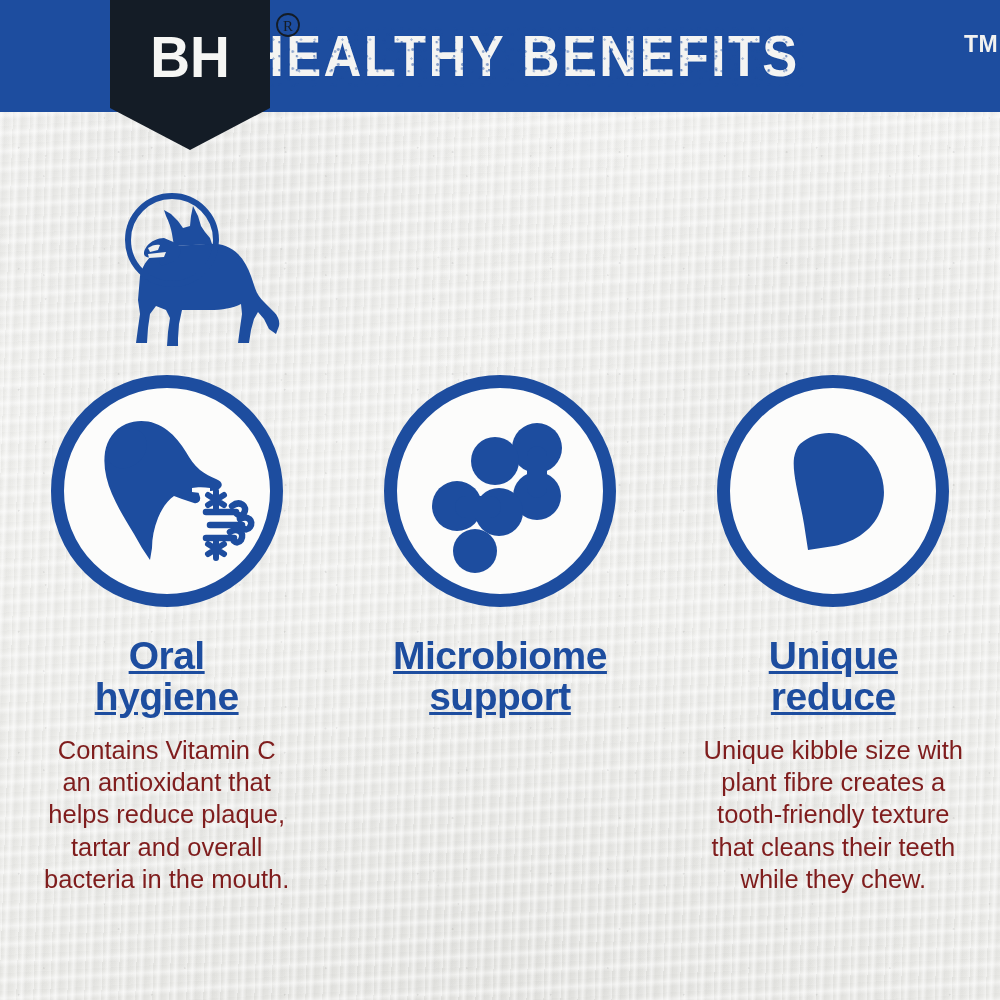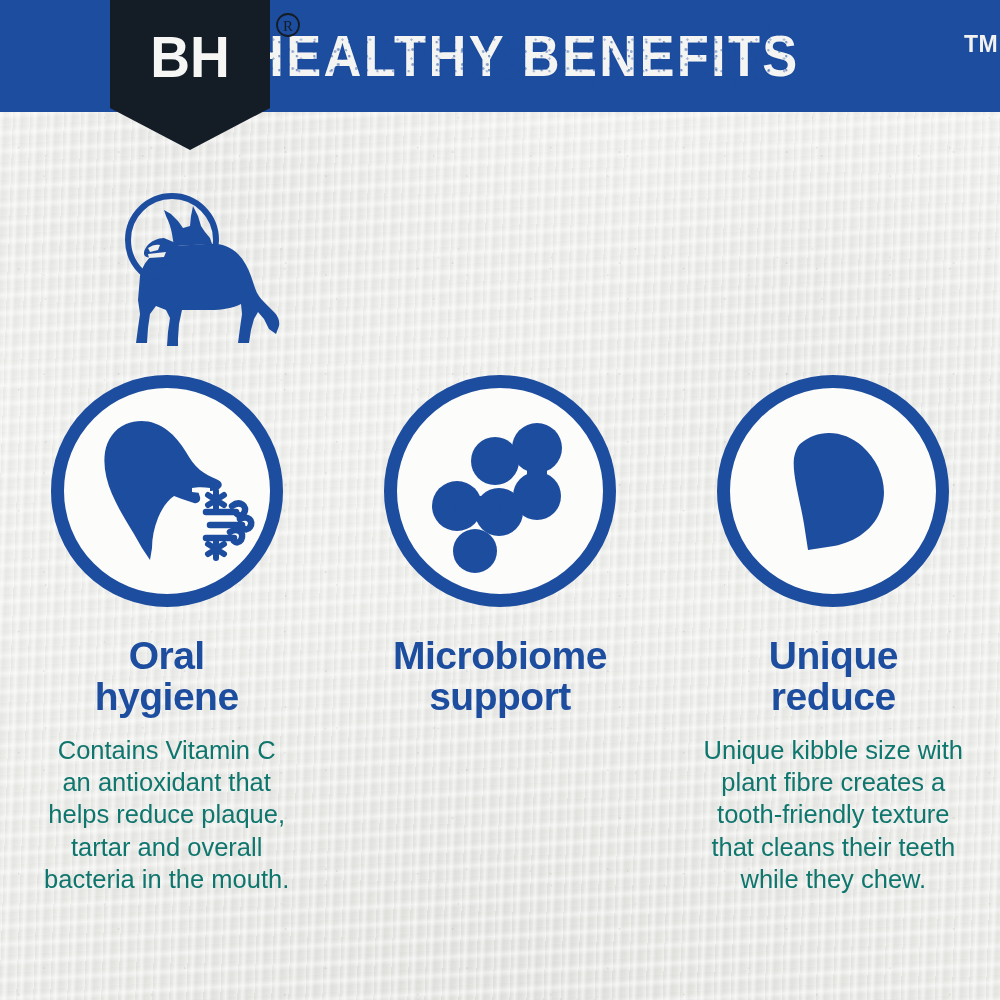--- a/index.html
+++ b/index.html
@@ -188,24 +188,25 @@
   }
   .col-heading {
     margin-top: 28px;
     color: #1d4d9f;
     font-size: 39px;
     font-weight: bold;
     line-height: 1.06;
     text-align: center;
     letter-spacing: -0.5px;
     white-space: pre-line;
+    text-decoration: underline;
   }
   .col-body {
     margin-top: 16px;
-    color: #0f766e;
+    color: #7f1d1d;
     font-size: 25.5px;
     line-height: 1.27;
     text-align: center;
     width: 300px;
     white-space: pre-line;
   }
 </style>
 </head>
 <body>
 

